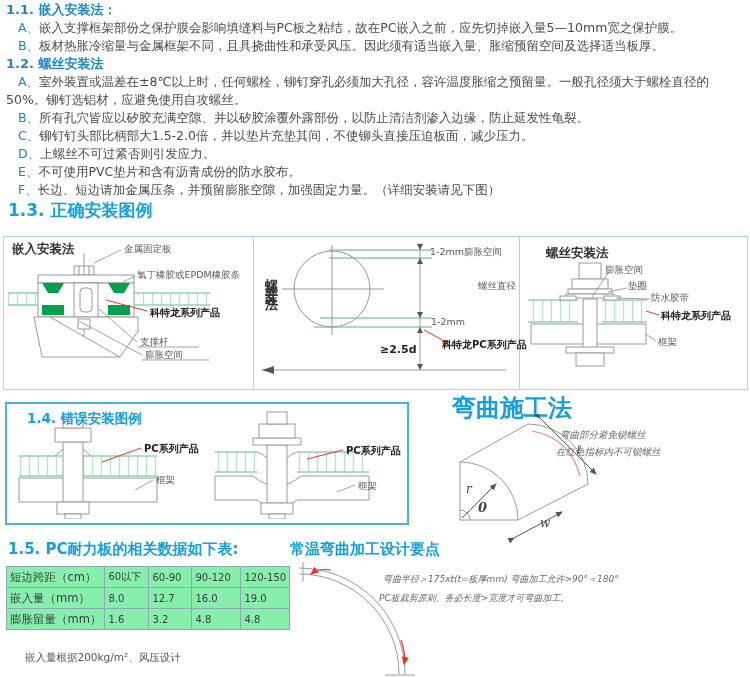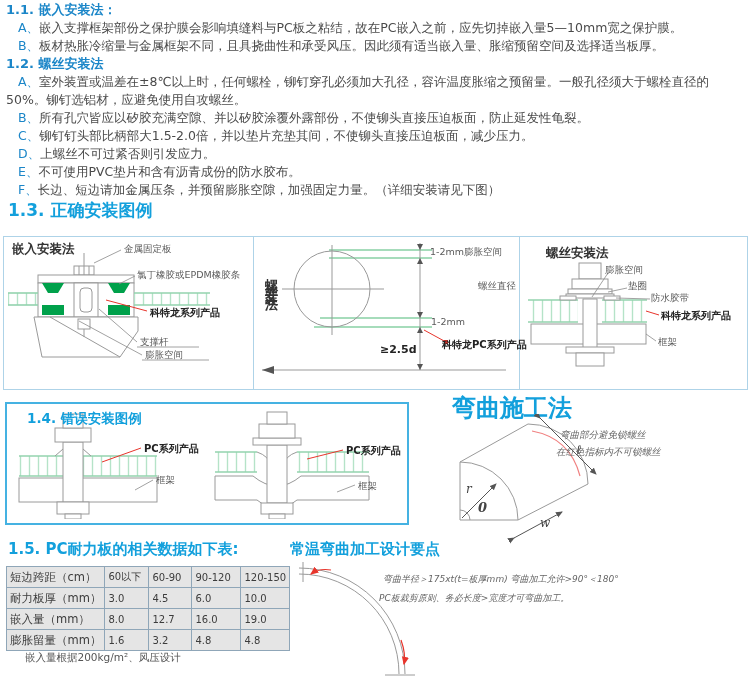--- a/index.html
+++ b/index.html
@@ -19,21 +19,21 @@
   .box14{position:absolute;left:5px;top:402px;width:400px;height:119px;border:2px solid #45b2e2;}
   
   .lbl{position:absolute;font-size:9.5px;color:#5a5a5a;white-space:nowrap;}
   .lbl.b{font-weight:bold;color:#222;font-size:10px;}
   .ptitle{position:absolute;font-weight:bold;color:#333;font-size:12.5px;white-space:nowrap;}
   .vtitle{position:absolute;left:8px;top:30px;writing-mode:vertical-rl;letter-spacing:5px;
           font-weight:bold;font-size:13px;color:#333;}
   .dim{position:absolute;font-style:italic;color:#444;font-family:"DejaVu Serif",serif;}
   svg{position:absolute;left:0;top:0;display:block;}
   
-  .tbl{position:absolute;left:6px;top:566px;border-collapse:collapse;background:#e5e5e5;}
+  .tbl{position:absolute;left:6px;top:566px;border-collapse:collapse;background:#86efac;}
   .tbl td{border:1px solid #8fa6b8;font-size:10px;color:#3c3c3c;padding:0 3px;height:20px;
           text-align:left;white-space:nowrap;}
   .tbl td.c0{text-align:left;width:89px;font-size:11.5px;}
   .tbl td.c1{width:37px;}.tbl td.c2{width:36px;}.tbl td.c3{width:42px;}.tbl td.c4{width:42px;}
   .footnote{position:absolute;left:25px;top:651px;font-size:10.5px;color:#555;}
   .note{position:absolute;font-size:9px;color:#666;white-space:nowrap;font-style:italic;}
 </style>
 </head>
 <body>
 
@@ -52,21 +52,21 @@
       </marker>
     </defs>
   </svg>
 
   <div class="intro">
     <p class="h">1.1. 嵌入安装法：</p>
     <p><span class="pfx">A、</span><span>嵌入支撑框架部份之保护膜会影响填缝料与PC板之粘结，故在PC嵌入之前，应先切掉嵌入量5—10mm宽之保护膜。</span></p>
     <p><span class="pfx">B、</span><span>板材热胀冷缩量与金属框架不同，且具挠曲性和承受风压。因此须有适当嵌入量、胀缩预留空间及选择适当板厚。</span></p>
     <p class="h">1.2. 螺丝安装法</p>
     <p><span class="pfx">A、</span><span>室外装置或温差在±8℃以上时，任何螺栓，铆钉穿孔必须加大孔径，容许温度胀缩之预留量。一般孔径须大于螺栓直径的50%。铆钉选铝材，应避免使用自攻螺丝。</span></p>
-    <p><span class="pfx">B、</span><span>所有孔穴皆应以矽胶充满空隙、并以矽胶涂覆外露部份，不使铆头直接压迫板面，防止延发性龟裂。</span></p>
+    <p><span class="pfx">B、</span><span>所有孔穴皆应以矽胶充满空隙、并以矽胶涂覆外露部份，以防止清洁剂渗入边缘，防止延发性龟裂。</span></p>
     <p><span class="pfx">C、</span><span>铆钉钉头部比柄部大1.5-2.0倍，并以垫片充垫其间，不使铆头直接压迫板面，减少压力。</span></p>
     <p><span class="pfx">D、</span><span>上螺丝不可过紧否则引发应力。</span></p>
     <p><span class="pfx">E、</span><span>不可使用PVC垫片和含有沥青成份的防水胶布。</span></p>
     <p><span class="pfx">F、</span><span>长边、短边请加金属压条，并预留膨胀空隙，加强固定力量。（详细安装请见下图）</span></p>
   </div>
 
   <div class="bighead" style="left:8px;top:199px;font-size:17px;">1.3. 正确安装图例</div>
 
   <div class="box13">
     <div class="divider" style="left:249px;"></div>
@@ -283,27 +283,20 @@
   <table class="tbl">
     <tbody>
         <tr>
       <td class="c0">短边跨距（cm）</td>
       <td class="c1">60以下</td>
       <td class="c2">60-90</td>
       <td class="c3">90-120</td>
       <td class="c4">120-150</td>
     </tr>
     <tr>
-      <td class="c0">耐力板厚（mm）</td>
-      <td class="c1">3.0</td>
-      <td class="c2">4.5</td>
-      <td class="c3">6.0</td>
-      <td class="c4">10.0</td>
-    </tr>
-    <tr>
       <td class="c0">嵌入量（mm）</td>
       <td class="c1">8.0</td>
       <td class="c2">12.7</td>
       <td class="c3">16.0</td>
       <td class="c4">19.0</td>
     </tr>
     <tr>
       <td class="c0">膨胀留量（mm）</td>
       <td class="c1">1.6</td>
       <td class="c2">3.2</td>

